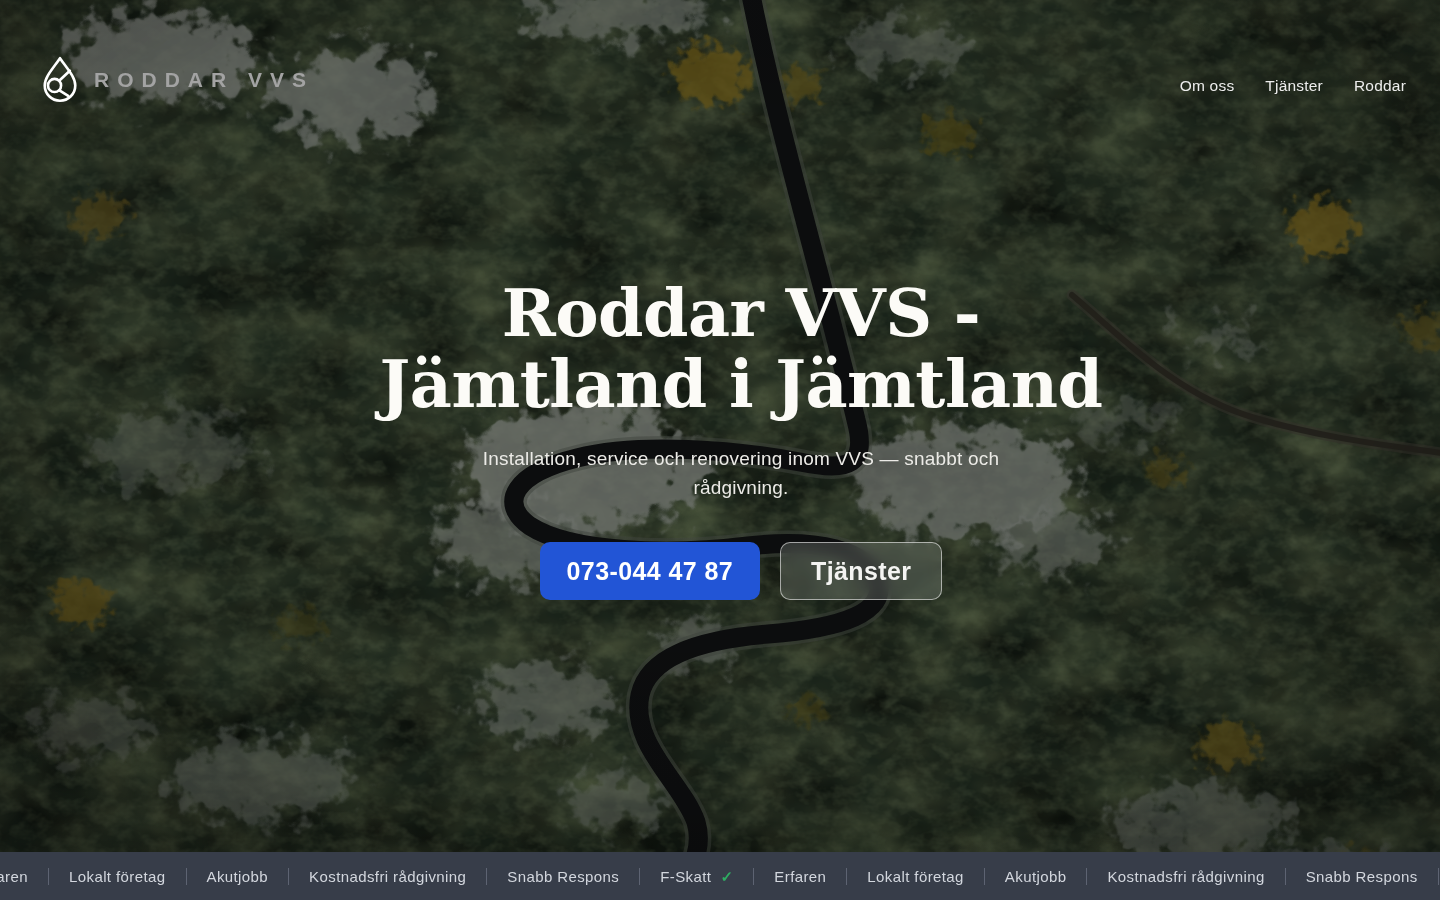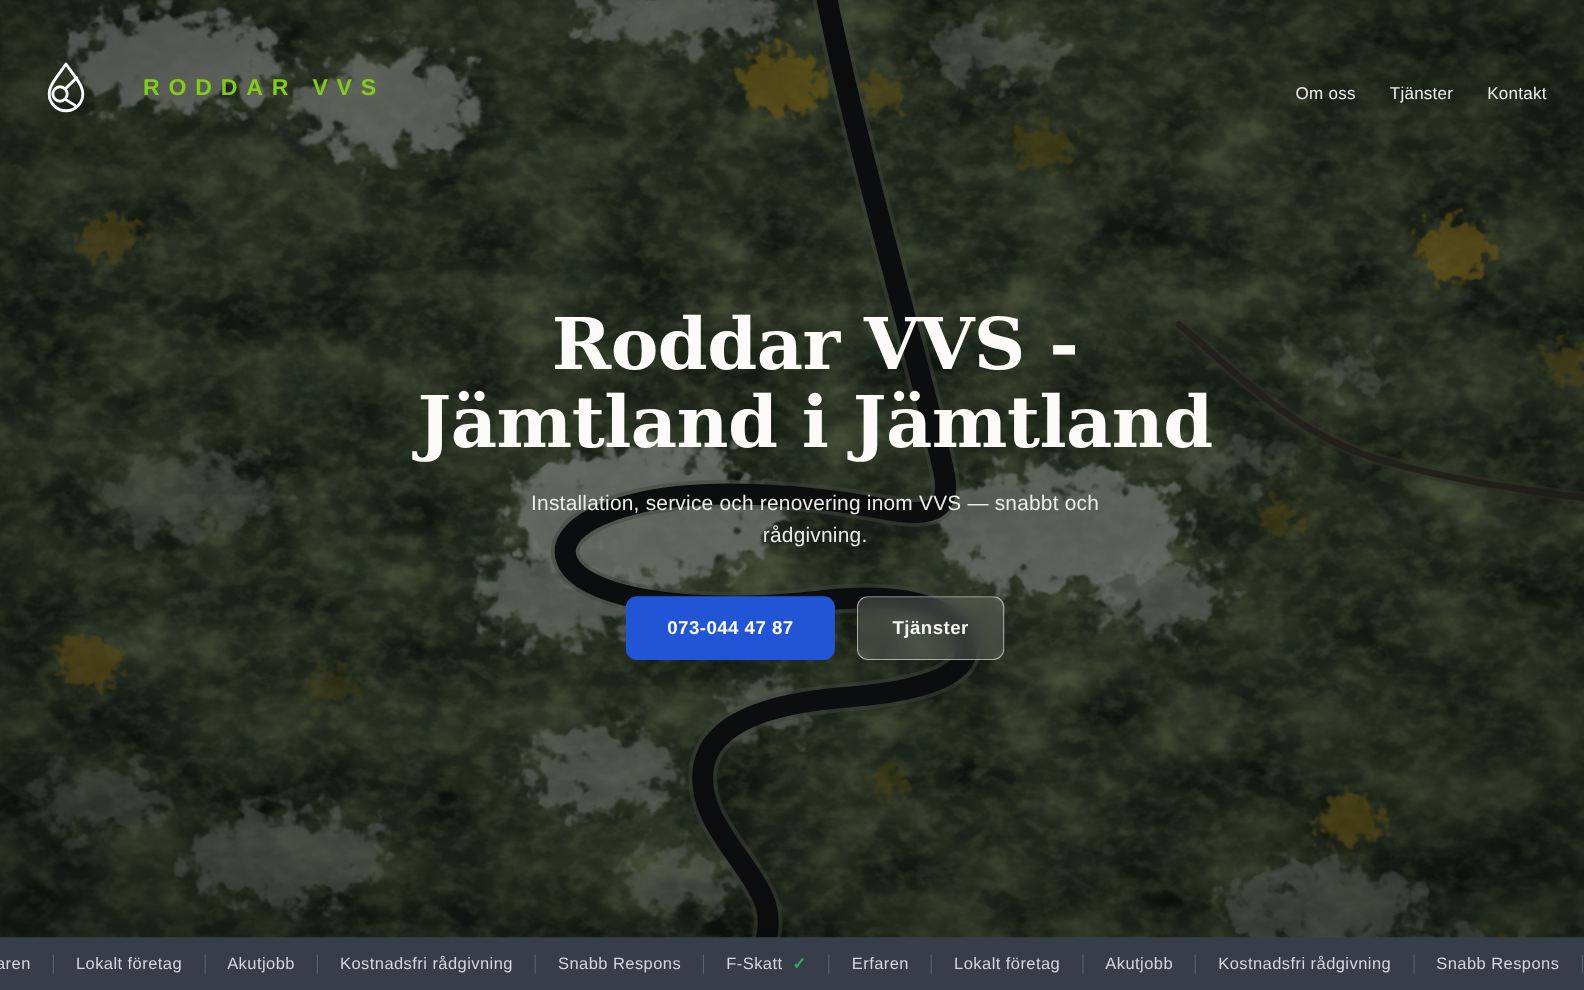--- a/index.html
+++ b/index.html
@@ -19,23 +19,22 @@
 
   
   .site-header{
     position:absolute;top:0;left:0;right:0;z-index:4;
     display:flex;justify-content:space-between;align-items:center;
     padding:56px 34px 0 40px;
   }
   .brand{display:flex;align-items:center;gap:14px}
   .brand .mark{width:40px;height:48px;flex:0 0 auto}
   .brand .word{
-    color:#84cc16;font-size:21px;font-weight:600;letter-spacing:8px;
+    color:#a3a3a3;font-size:21px;font-weight:600;letter-spacing:8px;
     white-space:nowrap;
-    margin-left:36px;
   }
   .nav{display:flex;align-items:center;gap:31px}
   .nav a{
     color:#ededed;text-decoration:none;font-size:15.5px;letter-spacing:.2px;
     cursor:pointer;
     margin-top:12px;
   }
 
   
   .hero-content{
@@ -49,21 +48,21 @@
     font-weight:700;font-size:65px;line-height:71px;letter-spacing:-.5px;
   }
   h1.title span{display:block}
   .subtitle{
     margin:24px 0 0 0;max-width:576px;
     color:#ecebe7;font-size:19px;line-height:29px;letter-spacing:.2px;
   }
   .cta-row{display:flex;gap:20px;margin-top:40px;align-items:center}
   .btn{
     display:flex;align-items:center;justify-content:center;
-    height:58px;border-radius:10px;font-weight:700;font-size:17px;
+    height:58px;border-radius:10px;font-weight:700;font-size:25px;
     letter-spacing:.4px;text-decoration:none;cursor:pointer;border:none;
   }
   .btn-primary{
     background:var(--blue);color:#ffffff;padding:0 27px;min-width:190px;
   }
   .btn-glass{
     background:rgba(190,200,190,.22);
     -webkit-backdrop-filter:blur(7px);backdrop-filter:blur(7px);
     border:1px solid rgba(255,255,255,.55);
     color:#f4f4f2;padding:0 30px;min-width:134px;
@@ -202,21 +201,21 @@
         <path d="M18,2 C 24,11 32,19 32,27 A 14,14 0 1 1 4,27 C 4,19 12,11 18,2 Z"></path>
         <circle cx="13" cy="27" r="6"></circle>
         <path d="M17.5,22.5 L27,13.5"></path>
         <path d="M17.5,31.5 L25.5,36.5"></path>
       </svg>
       <span class="word">RODDAR VVS</span>
     </div>
     <nav class="nav">
       <a>Om oss</a>
       <a>Tjänster</a>
-      <a>Kontakt</a>
+      <a>Roddar</a>
     </nav>
   </header>
 
   <main class="hero-content">
     <h1 class="title">
       <span>Roddar VVS -</span>
       <span>Jämtland i Jämtland</span>
     </h1>
     <p class="subtitle">Installation, service och renovering inom VVS — snabbt och rådgivning.</p>
     <div class="cta-row">

